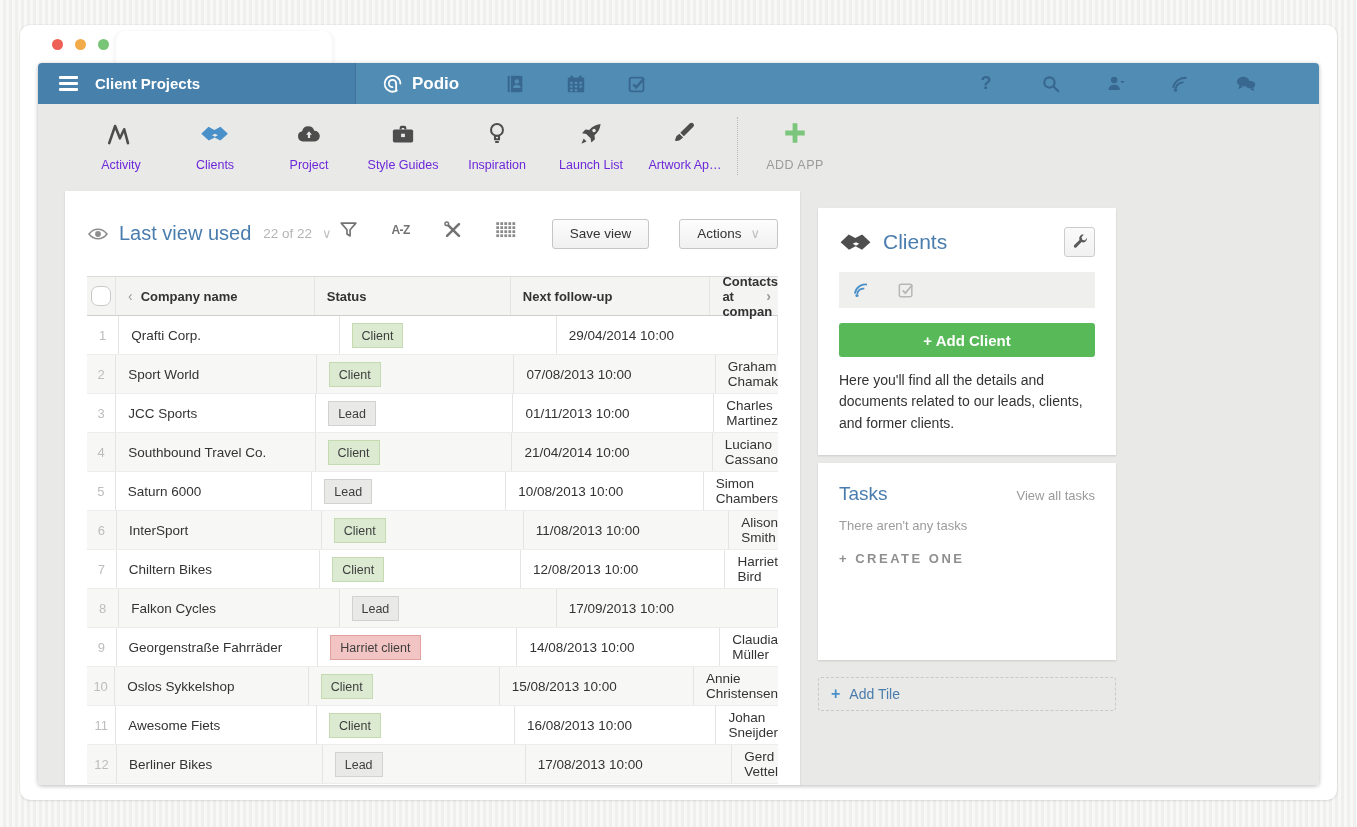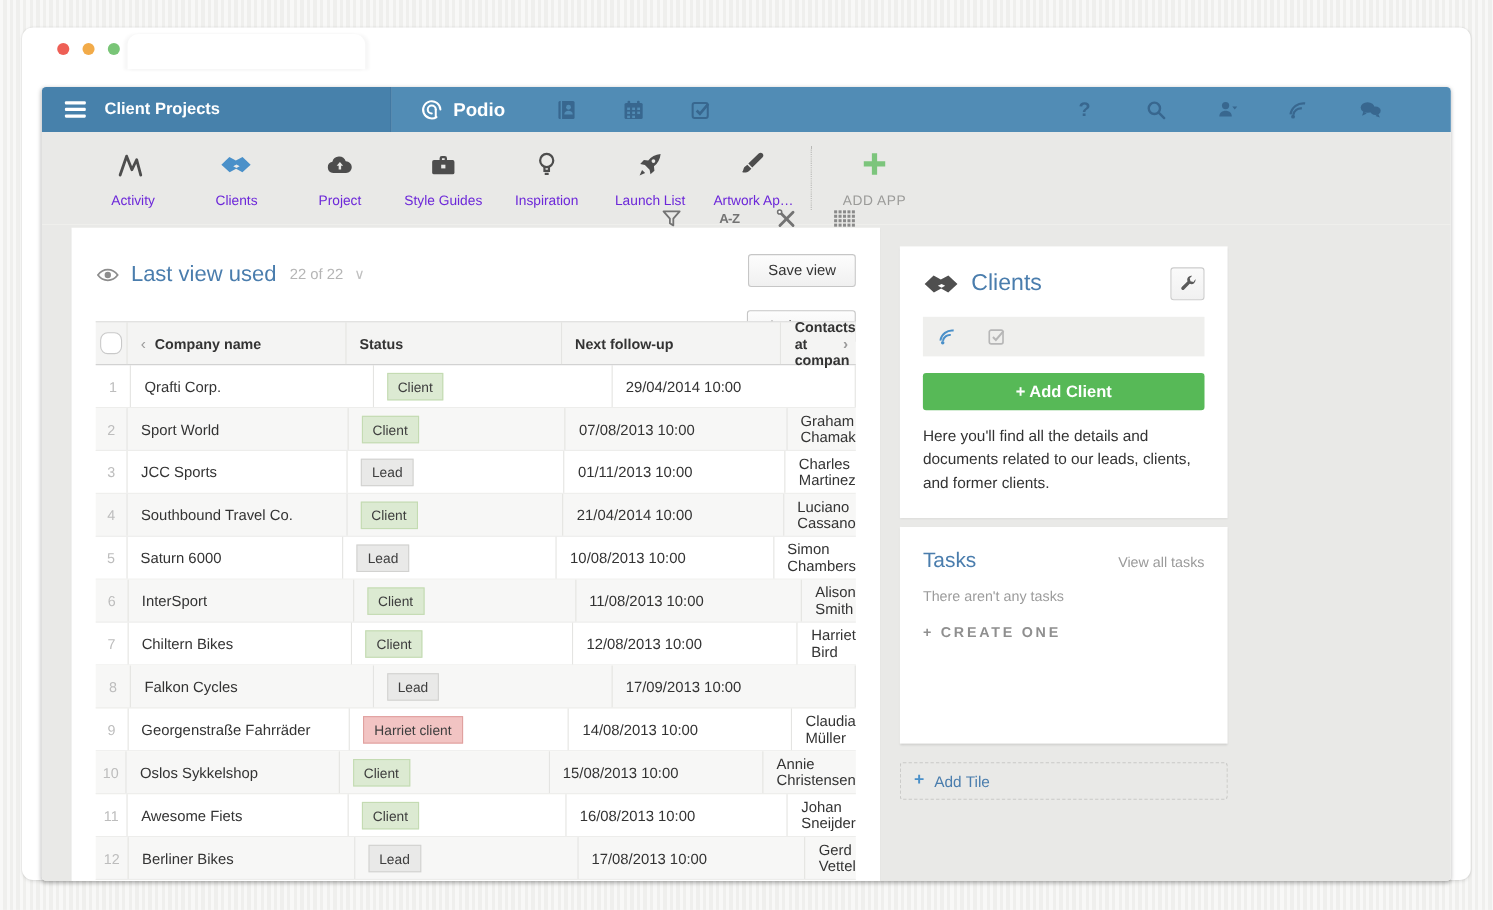--- a/index.html
+++ b/index.html
@@ -9,21 +9,21 @@
 
   .window { position:absolute; left:20px; top:25px; width:1317px; height:775px;
     background:#fff; border-radius:10px;
     box-shadow:0 1px 3px rgba(0,0,0,.08), 0 0 0 1px rgba(0,0,0,.03); }
   .traffic { position:absolute; left:32px; top:14px; display:flex; gap:12px; }
   .dot { width:11px; height:11px; border-radius:50%; }
   .dot-red{ background:#ee5f55; } .dot-yellow{ background:#f2ab49; } .dot-green{ background:#79c577; }
   .browser-tab { position:absolute; left:96px; top:6px; width:216px; height:32px; background:#fff;
     border-radius:10px 10px 0 0; box-shadow:3px 0 3px rgba(0,0,0,.035), -3px 0 3px rgba(0,0,0,.035); }
 
-  .frame { position:absolute; left:18px; top:54px; width:1281px; height:722px;
+  .frame { position:absolute; left:18px; top:38px; width:1281px; height:722px;
     border-radius:4px; overflow:hidden; box-shadow:0 1px 4px rgba(0,0,0,.28); }
 
   
   .topbar { height:41px; display:flex; }
   .topbar-left { width:318px; background:#4781ab; border-right:1px solid #3f719a;
     display:flex; align-items:center; padding-left:21px; gap:17px; }
   .hamburger { width:19px; display:flex; flex-direction:column; gap:3px; cursor:pointer; }
   .hamburger i { display:block; height:3px; background:#fff; border-radius:1px; }
   .ws-title { color:#fff; font-size:15px; font-weight:bold; }
   .topbar-right { flex:1; background:#518cb5; display:flex; align-items:center; }
@@ -51,21 +51,21 @@
   
   .content { height:597px; background:#e9e9e7; display:flex; padding:3px 0 0 27px; }
   .main-card { width:735px; height:594px; background:#fff; box-shadow:0 1px 2px rgba(0,0,0,.13); }
 
   .view-header { height:85px; display:flex; align-items:center; padding:0 22px; }
   .vh-left { display:flex; align-items:center; gap:10px; }
   .eye { width:22px; height:22px; }
   .view-name { font-size:20px; color:#4a7dad; cursor:pointer; }
   .view-count { font-size:13.5px; color:#b5b5b5; margin-left:2px; }
   .chev { font-size:13px; color:#c0c0c0; }
-  .vh-right { margin-left:auto; display:flex; align-items:flex-end; gap:21px;flex-direction:column; }
+  .vh-right { margin-left:auto; display:flex; align-items:flex-start; gap:30px; }
   .tool { width:22px; height:22px; cursor:pointer; }
   .az { font-size:12px; font-weight:bold; color:#737373; letter-spacing:-.5px; }
   .btn { height:30px; padding:0 17px; border:1px solid #c6c6c6; border-radius:3px;
     background:linear-gradient(#fdfdfd,#f0f0f0); font-size:13.5px; color:#333;
     display:flex; align-items:center; cursor:pointer; font-family:inherit; }
   .btn .chev { margin-left:9px; }
   .btn-save { margin-left:6px; }
 
   
   .table { margin:0 22px; }

